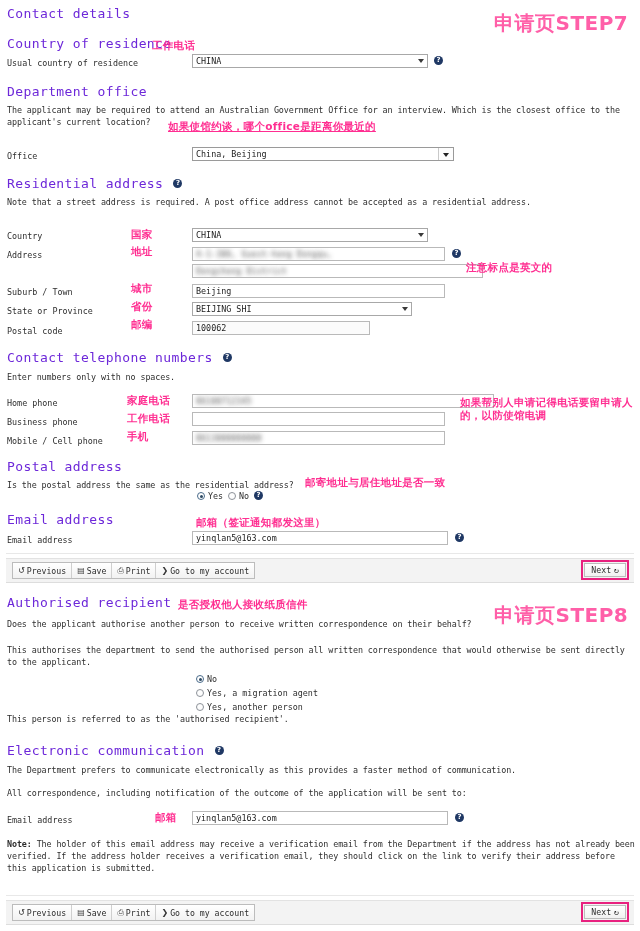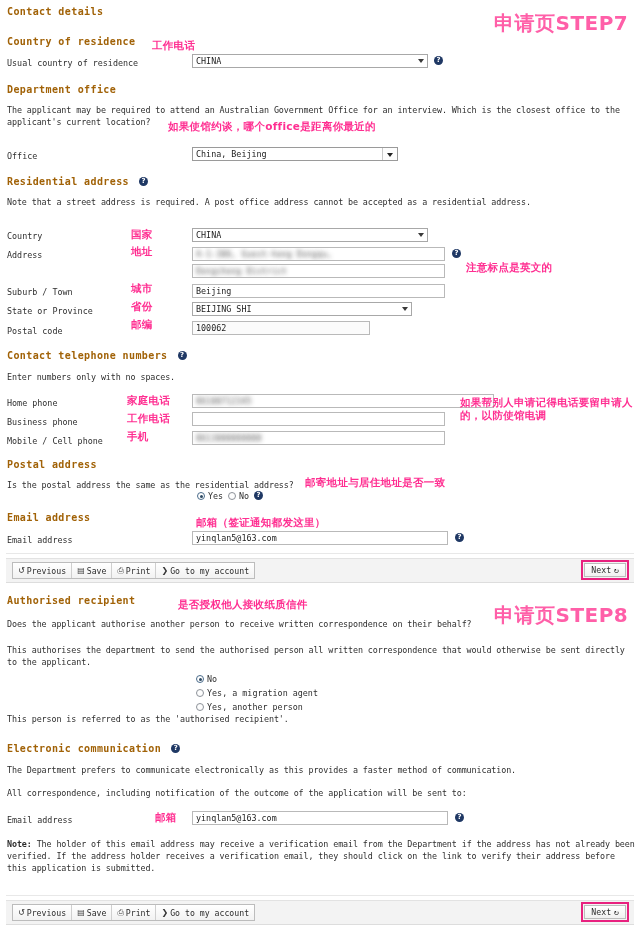--- a/index.html
+++ b/index.html
@@ -17,23 +17,23 @@
     overflow: hidden;
   }
   .page {
     position: relative;
     width: 640px;
     height: 931px;
   }
 
   
   .sec-head {
-    font-size: 10px;
-    color: #a16207;
-    font-weight: bold;
+    font-size: 13px;
+    color: #6d28d9;
+    font-weight: normal;
     letter-spacing: .4px;
     display: inline-block;
     vertical-align: middle;
   }
   .sec-row {
     position: absolute;
     white-space: nowrap;
   }
   .para {
     position: absolute;
@@ -242,24 +242,24 @@
   <div class="sel" style="left:192px; top:54px; width:236px;">
     <span>CHINA</span>
     <span class="arrow"></span>
   </div>
   <span class="help abs" style="left:434px; top:56px;">?</span>
 
   <div class="sec-row" style="left:7px; top:84px;">
     <span class="sec-head">Department office</span>
   </div>
   <div class="para" style="left:7px; top:104px; width:628px;">The applicant may be required to attend an Australian Government Office for an interview. Which is the closest office to the applicant's current location?</div>
-  <div class="cn" style="left:168px; top:120px;">如果使馆约谈，哪个office是距离你最近的</div>
+  <div class="cn" style="left:168px; top:120px;text-decoration:underline;">如果使馆约谈，哪个office是距离你最近的</div>
 
   <div class="lbl" style="left:7px; top:151px;">Office</div>
-  <div class="sel boxed" style="left:192px; top:147px; width:206px;">
+  <div class="sel boxed" style="left:192px; top:147px; width:262px;">
     <span>China, Beijing</span>
     <span class="arrowbox">
         <i></i>
       </span>
   </div>
 
   <div class="sec-row" style="left:7px; top:176px;">
     <span class="sec-head">Residential address</span>
     <span class="help" style="margin-left:5px;">?</span>
   </div>
@@ -271,21 +271,21 @@
     <span>CHINA</span>
     <span class="arrow"></span>
   </div>
 
   <div class="lbl" style="left:7px; top:250px;">Address</div>
   <div class="cn" style="left:131px; top:245px;">地址</div>
   <div class="txt" style="left:192px; top:247px; width:253px;">
     <span class="blurred">A-1-306, Guest-hong Dongqu,</span>
   </div>
   <span class="help abs" style="left:452px; top:249px;">?</span>
-  <div class="txt" style="left:192px; top:264px; width:253px;">
+  <div class="txt" style="left:192px; top:264px; width:291px;">
     <span class="blurred">Dongcheng District</span>
   </div>
   <div class="cn" style="left:466px; top:261px;">注意标点是英文的</div>
 
   <div class="lbl" style="left:7px; top:287px;">Suburb / Town</div>
   <div class="cn" style="left:131px; top:282px;">城市</div>
   <div class="txt" style="left:192px; top:284px; width:253px;">
     <span>Beijing</span>
   </div>
 

